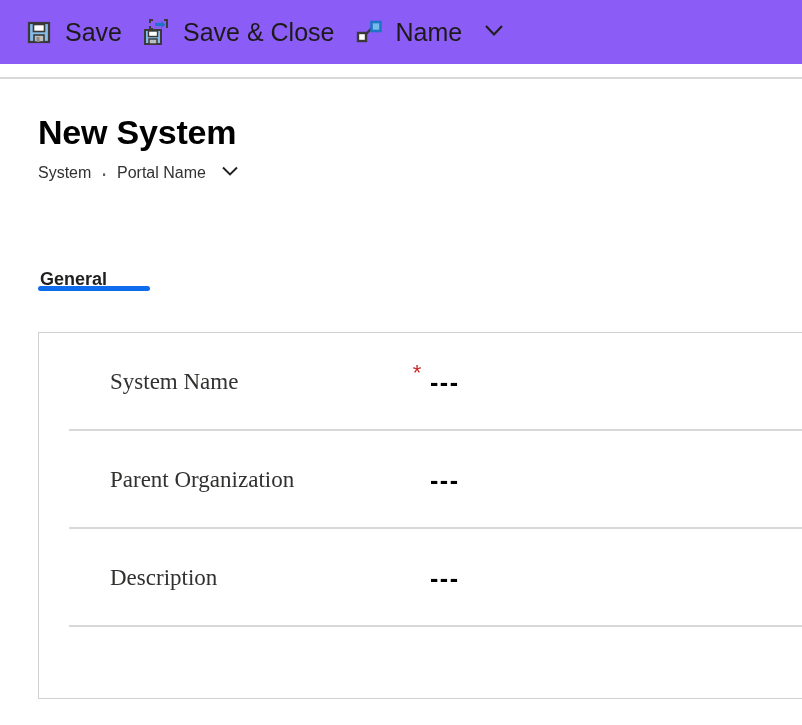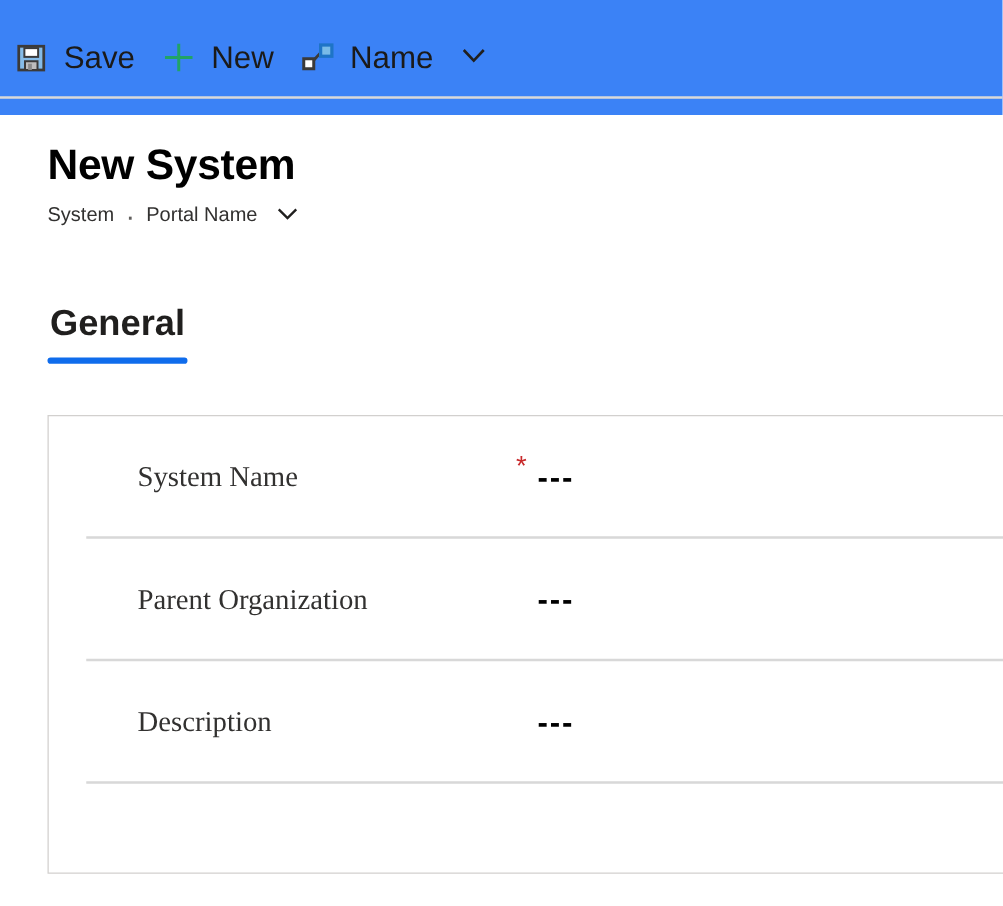--- a/index.html
+++ b/index.html
@@ -11,24 +11,25 @@
     background: #ffffff;
     font-family: "Liberation Sans", sans-serif;
     overflow: hidden;
   }
 
   
   .commandbar {
     position: absolute;
     left: 0; top: 0;
     width: 802px;
-    height: 92px;
-    display: flex;
-    align-items: center;
-    background: #3b82f6;
+    height: 64px;
+    display: flex;
+    align-items: center;
+    padding-left: 14px;
+    background: #8b5cf6;
   }
   .commandbar-divider {
     position: absolute;
     left: 0; top: 77px;
     width: 802px;
     height: 2px;
     background: #d9d9d9;
   }
   .cmd-btn {
     display: flex;
@@ -121,25 +122,26 @@
   .tab {
     position: relative;
     padding: 0 2px 0 2px;
     height: 56px;
     cursor: pointer;
     display: flex;
     flex-direction: column;
     align-items: center;
   }
   .tab-label {
-    font-size: 29px;
+    font-size: 18px;
     font-weight: 600;
     color: #201f1e;
     line-height: 32px;
     padding: 3px 0 0 0;
+    margin-top: 20px;
   }
   .tab-underline {
     position: absolute;
     left: 0;
     bottom: 5px;
     height: 5px;
     width: 112px;
     border-radius: 3px;
     background: #0f6cec;
   }
@@ -207,29 +209,36 @@
       <svg width="28" height="28" viewBox="0 0 28 28">
         <rect x="4" y="5" width="20" height="19" fill="#86bce8" stroke="#3b3a39" stroke-width="2.2"></rect>
         <rect x="8.5" y="6.5" width="11" height="7" fill="#ffffff" stroke="#3b3a39" stroke-width="1.6"></rect>
         <rect x="9" y="17" width="10" height="7" fill="#bdbdbd" stroke="#3b3a39" stroke-width="1.6"></rect>
         <rect x="11.5" y="19" width="3" height="5" fill="#8a8a8a"></rect>
       </svg>
     </span>
     <span class="cmd-label">Save</span>
   </div>
 
-
   <div class="cmd-btn">
     <span class="cmd-icon">
-      <svg width="28" height="28" viewBox="0 0 28 28">
-        <path d="M14 3 V25 M3 14 H25" stroke="#21a366" stroke-width="2.4" fill="none"></path>
+      <svg width="30" height="30" viewBox="0 0 30 30">
+        <path d="M11 3 H8 V6" fill="none" stroke="#3b3a39" stroke-width="2"></path>
+        <path d="M22 3 H25 V11" fill="none" stroke="#3b3a39" stroke-width="2"></path>
+        <path d="M11 12 H8 V9" fill="none" stroke="#3b3a39" stroke-width="2"></path>
+        <path d="M13 7.5 H21" stroke="#1e74c6" stroke-width="3.2" fill="none"></path>
+        <path d="M19 4 L23.5 7.5 L19 11 Z" fill="#1e74c6"></path>
+        <rect x="3" y="13" width="16" height="14" fill="#86bce8" stroke="#3b3a39" stroke-width="2"></rect>
+        <rect x="6.5" y="14" width="9" height="5.5" fill="#ffffff" stroke="#3b3a39" stroke-width="1.4"></rect>
+        <rect x="7" y="22" width="8" height="5" fill="#bdbdbd" stroke="#3b3a39" stroke-width="1.4"></rect>
       </svg>
     </span>
-    <span class="cmd-label">New</span>
-  </div>
+    <span class="cmd-label">Save &amp; Close</span>
+  </div>
+
 
   <div class="cmd-btn">
     <span class="cmd-icon">
       <svg width="28" height="28" viewBox="0 0 28 28">
         <path d="M8.5 19 L13 14 L18 8.5" stroke="#3b3a39" stroke-width="2.2" fill="none"></path>
         <rect x="3" y="15" width="8" height="8" fill="#ffffff" stroke="#3b3a39" stroke-width="2.4"></rect>
         <rect x="16.5" y="4" width="9" height="9" fill="#79bbe8" stroke="#1e74c6" stroke-width="2.6"></rect>
       </svg>
     </span>
     <span class="cmd-label">Name</span>

